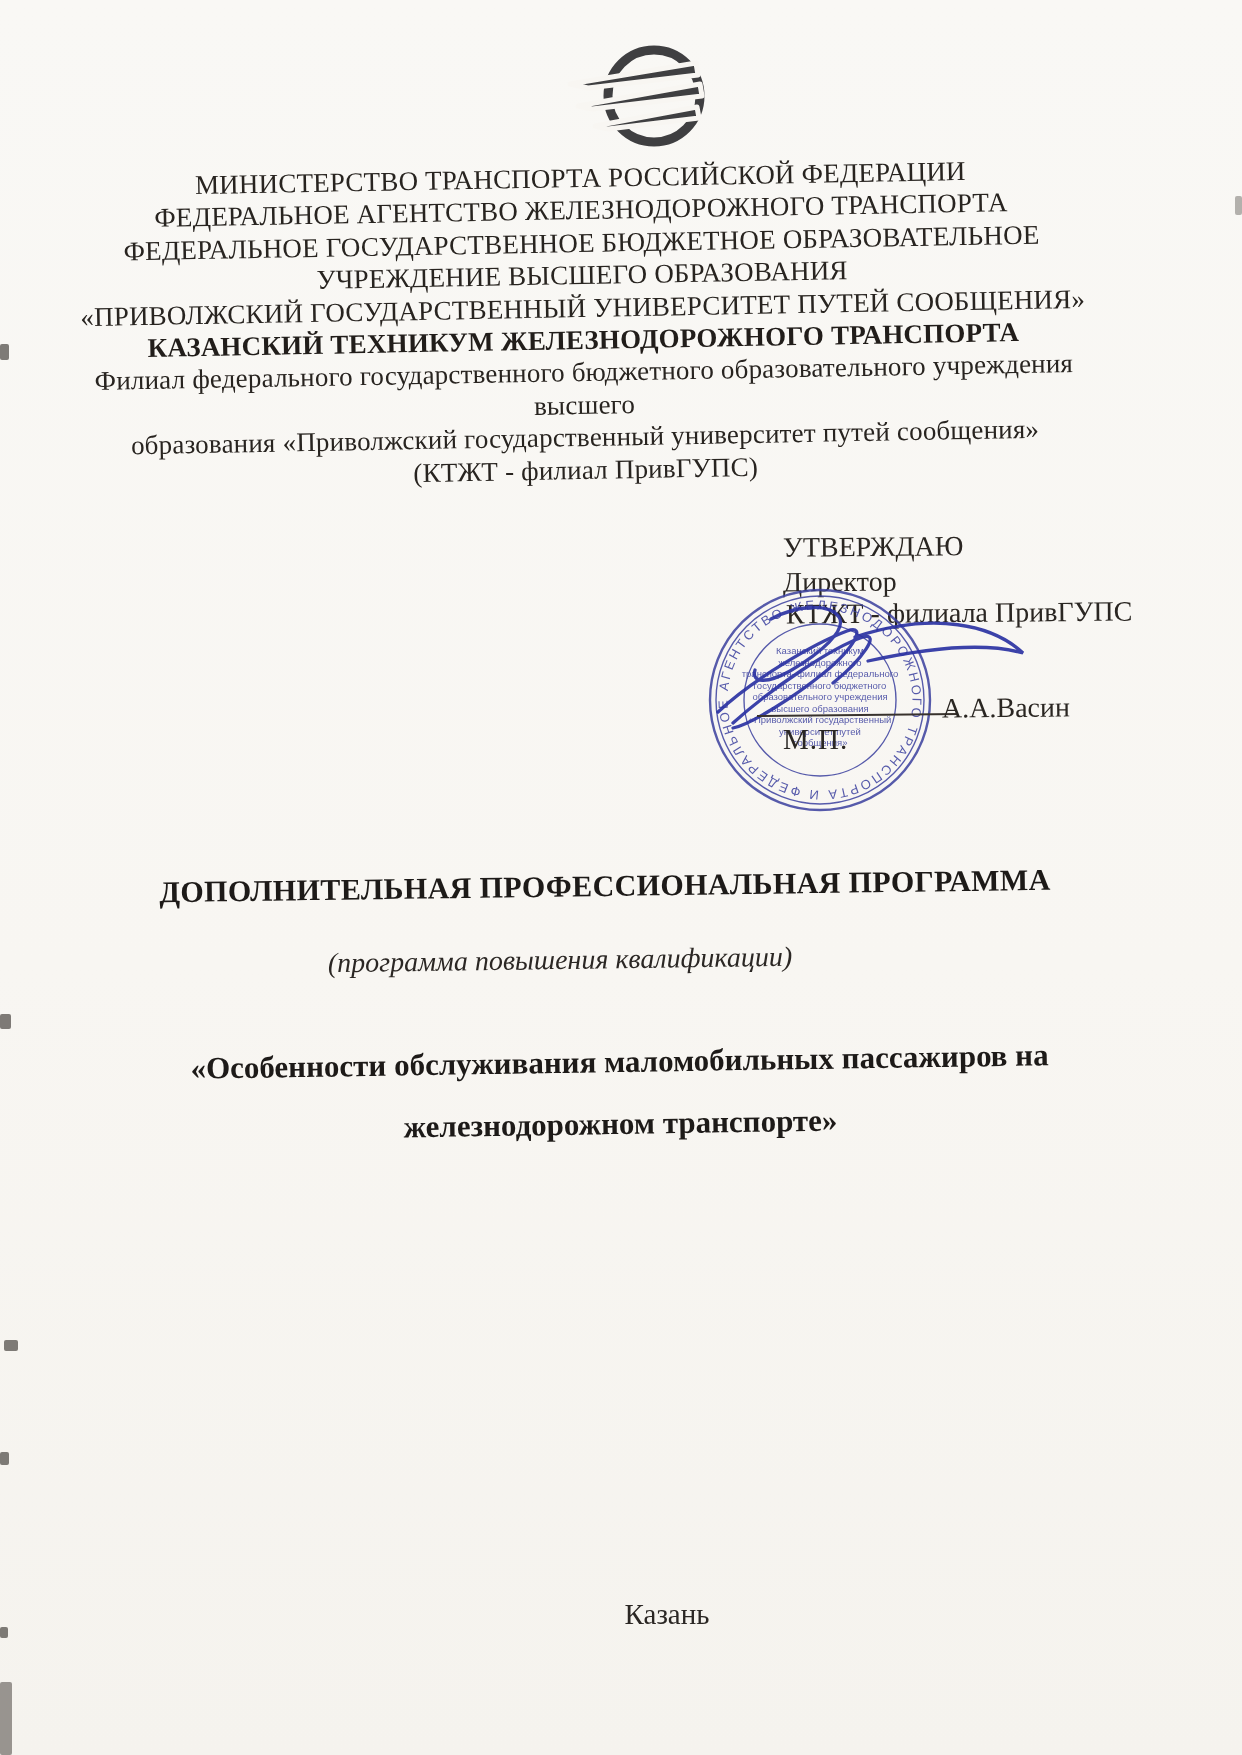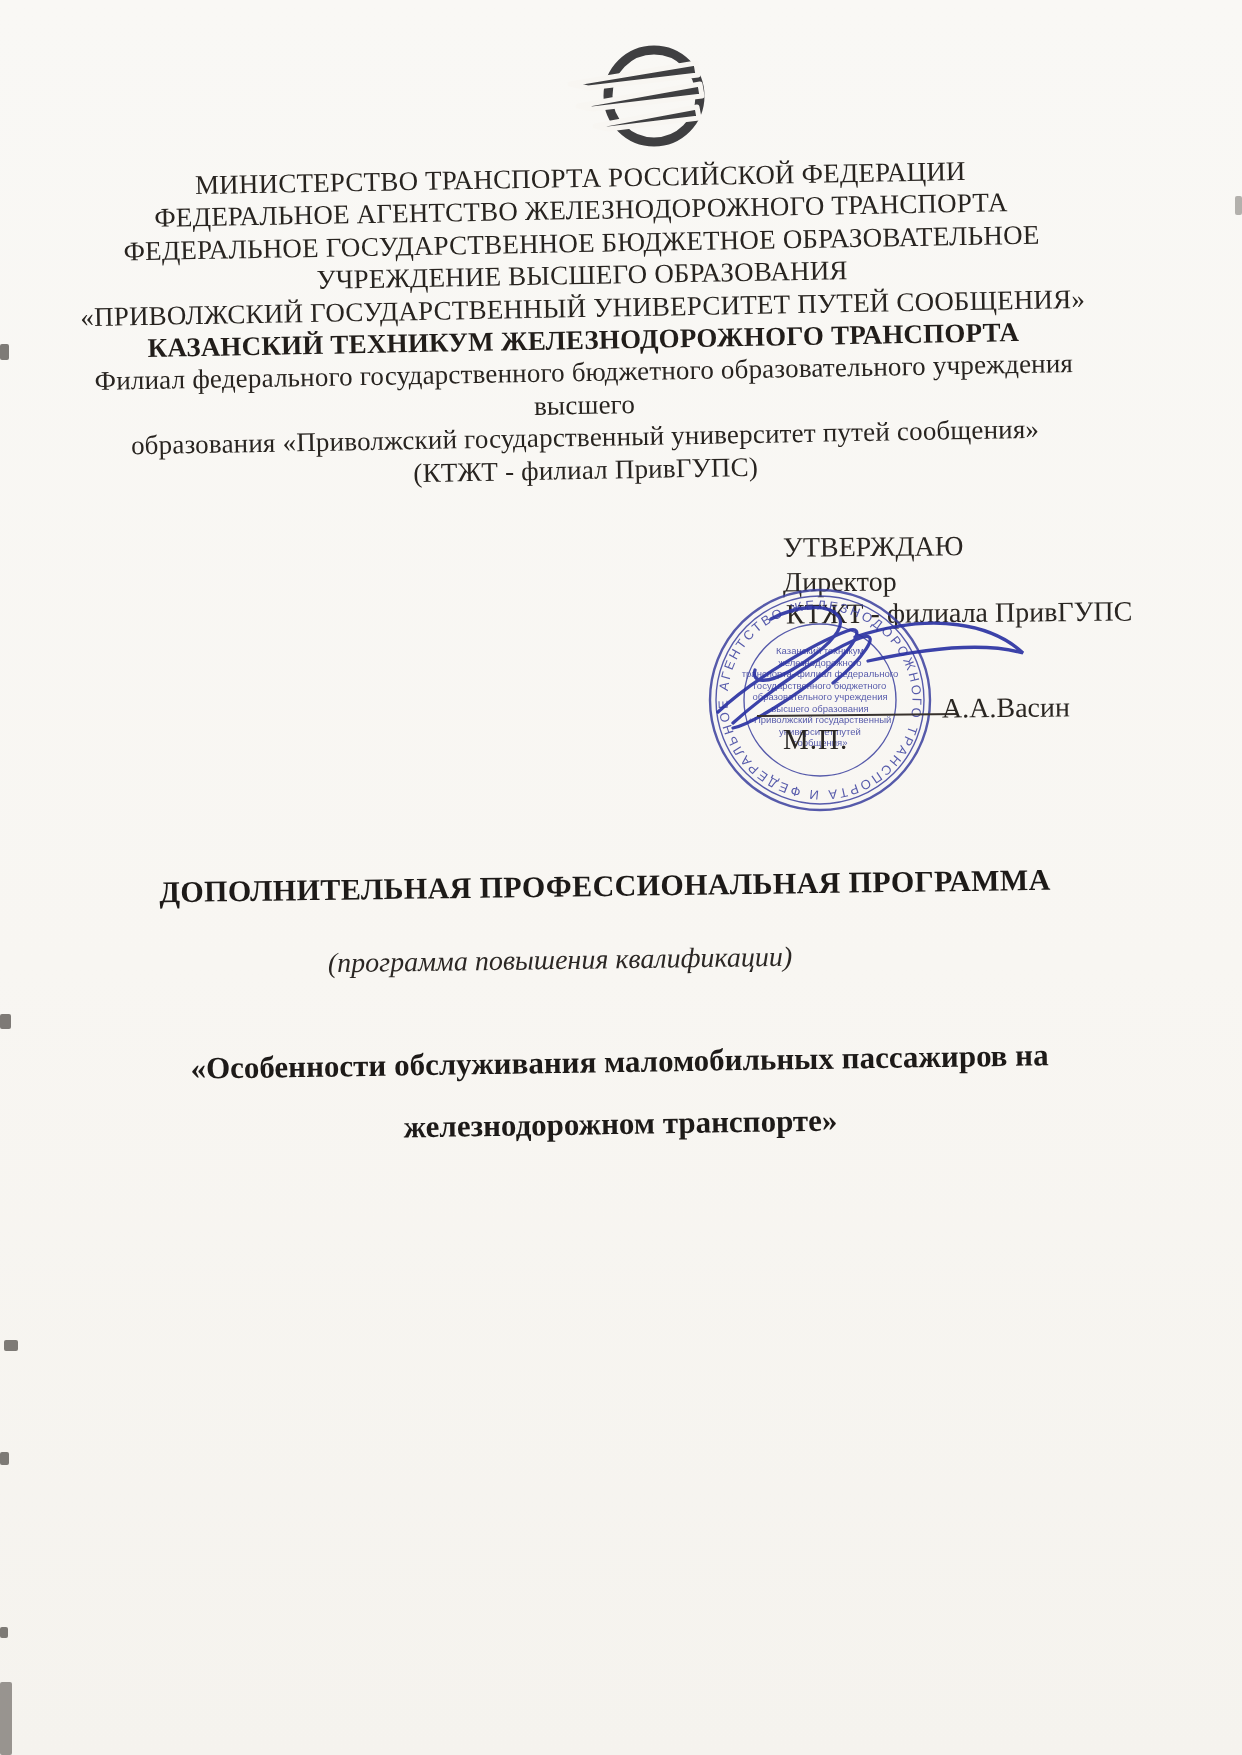--- a/index.html
+++ b/index.html
@@ -121,20 +121,21 @@
   <div class="abs approve-txt" style="left:942px;top:692px;">А.А.Васин</div>
   <div class="abs seal-mark" style="left:783px;top:723px;font-family:Liberation Serif, serif;">М.П.</div>
 
   <div class="abs main-title">ДОПОЛНИТЕЛЬНАЯ ПРОФЕССИОНАЛЬНАЯ ПРОГРАММА</div>
   <div class="abs subtitle">(программа повышения квалификации)</div>
   <div class="abs program-name">
     <div>«Особенности обслуживания маломобильных пассажиров на</div>
     <div>железнодорожном транспорте»</div>
   </div>
 
+  <div class="abs city">Казань</div>
 
   <div class="abs artifact" style="left:0;top:344px;width:9px;height:16px;"></div>
   <div class="abs artifact" style="left:0;top:1014px;width:11px;height:15px;"></div>
   <div class="abs artifact" style="left:4px;top:1340px;width:14px;height:11px;"></div>
   <div class="abs artifact" style="left:0;top:1452px;width:9px;height:13px;"></div>
   <div class="abs artifact" style="left:0;top:1627px;width:8px;height:11px;"></div>
   <div class="abs artifact" style="left:0;top:1682px;width:12px;height:73px;opacity:.55;"></div>
   <div class="abs artifact" style="left:1235px;top:196px;width:7px;height:19px;opacity:.4;"></div>
 
 </div>

